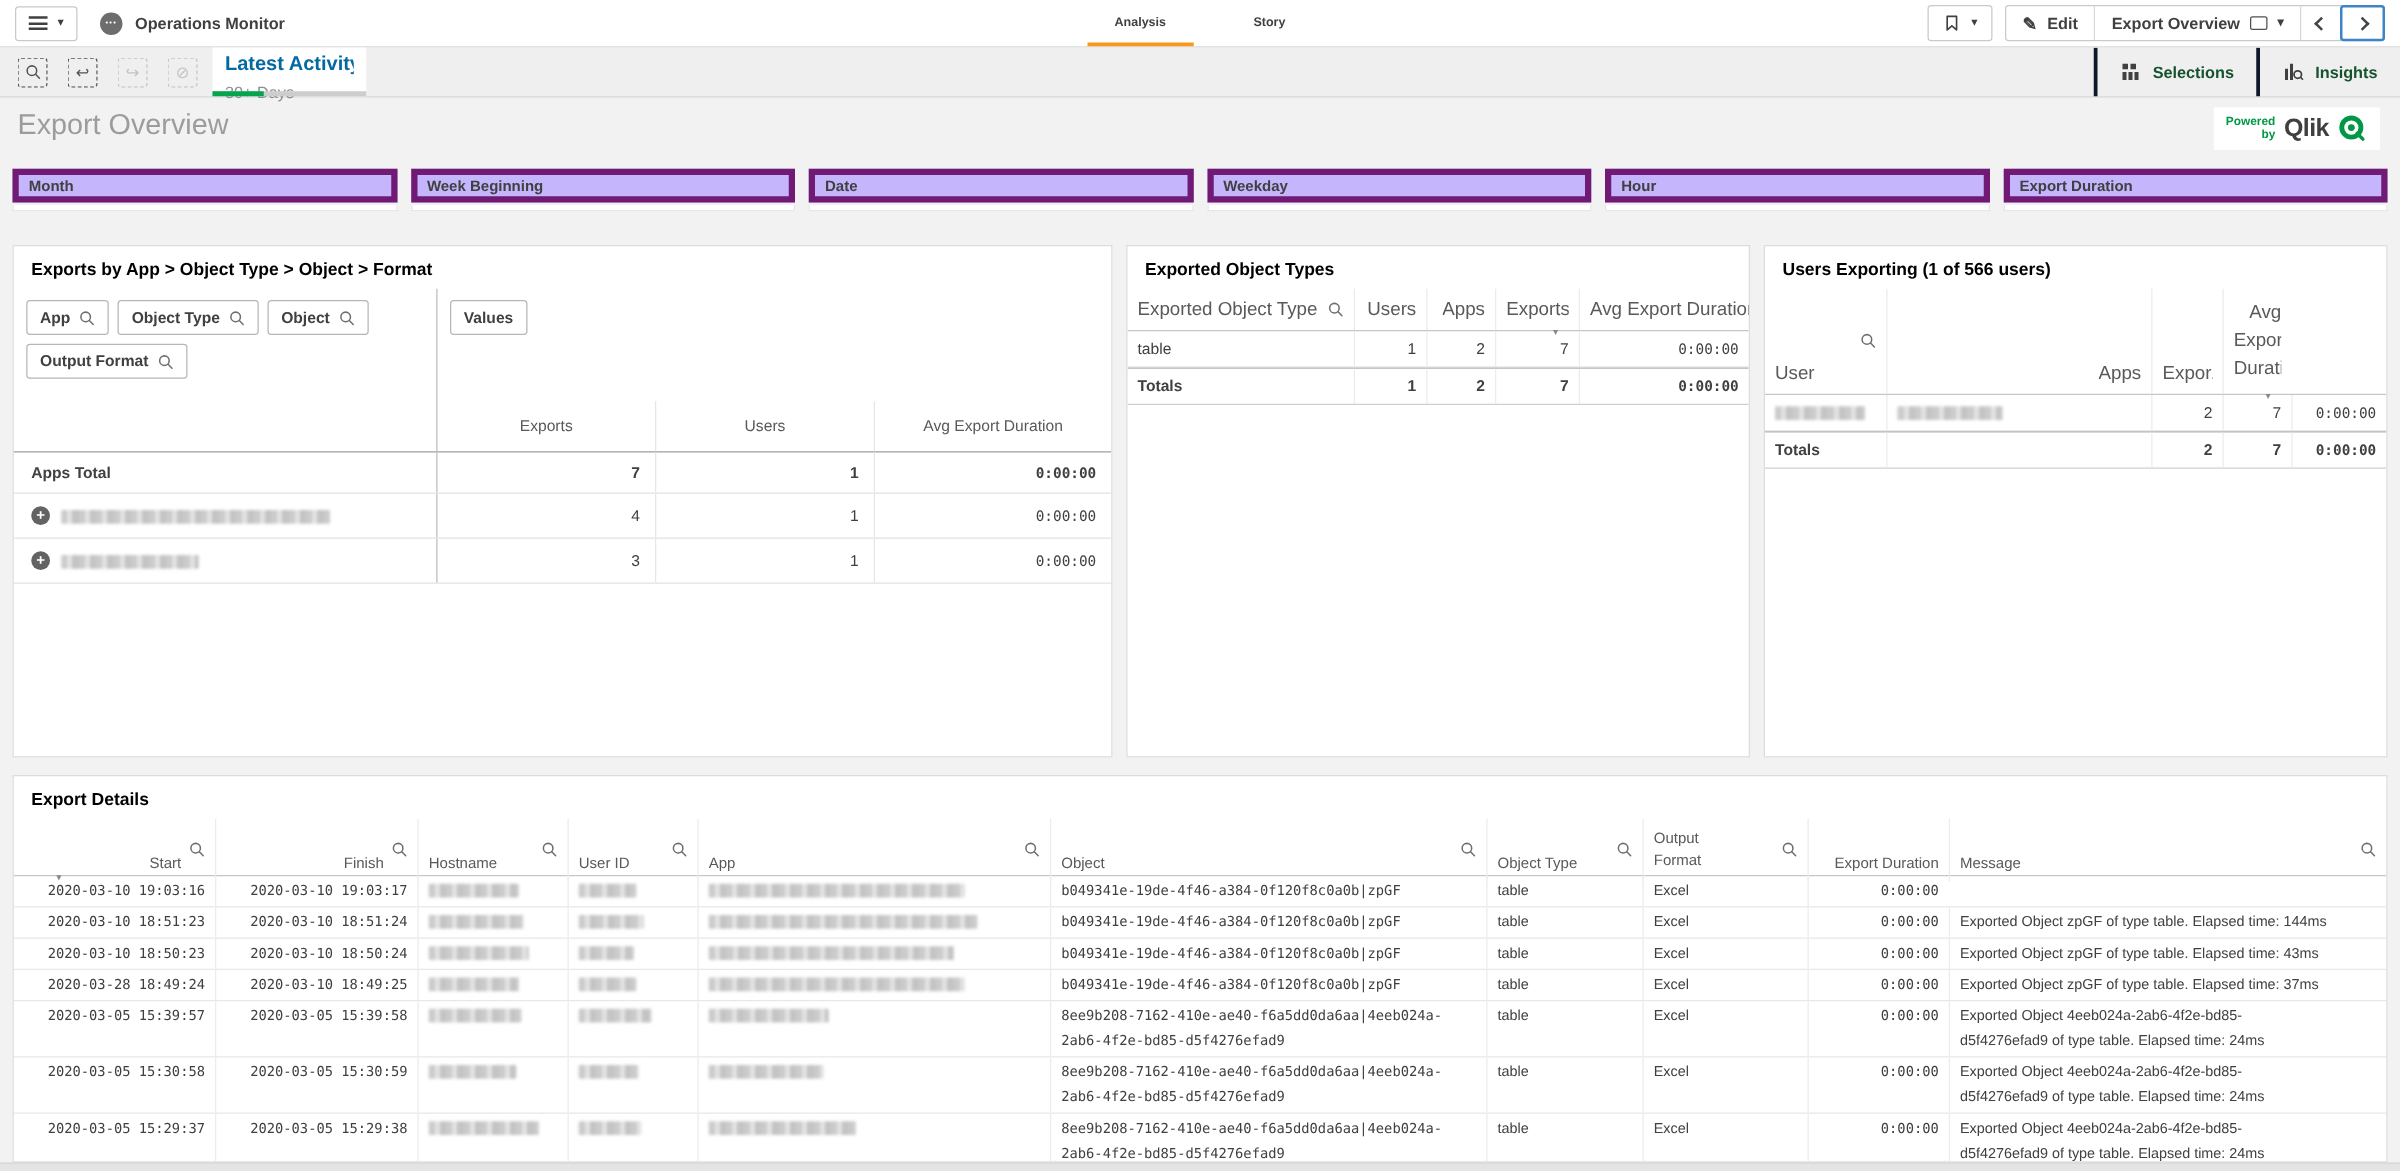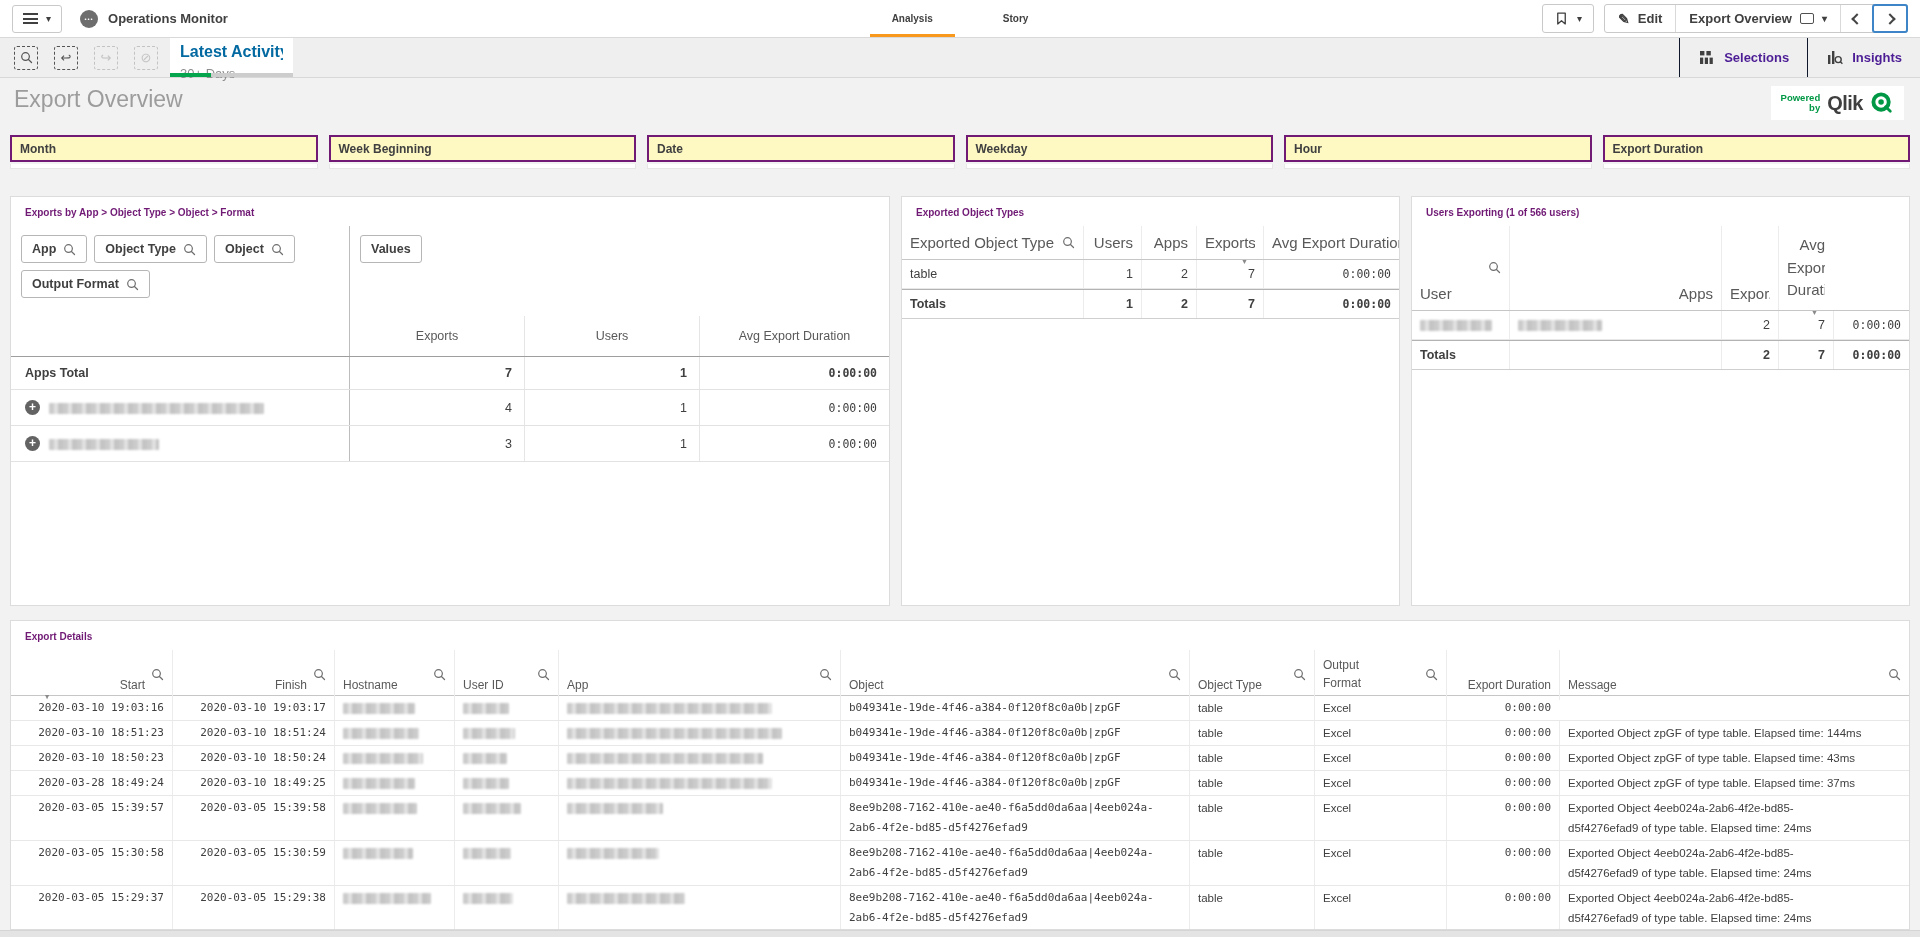--- a/index.html
+++ b/index.html
@@ -38,41 +38,41 @@
   .frame{width:24px;height:24px;border:1px dashed currentColor;border-radius:3px;display:flex;align-items:center;justify-content:center}
   .frame .g{font-size:13px;line-height:1}
   .mag{width:13px;height:13px;color:#6e6e6e;flex:none}
   .tool .mag{color:currentColor}
   .sheet-tab{width:123px;background:#fff;position:relative;padding:5px 10px 0;margin-left:4px;cursor:pointer}
   .st-title{font-size:16px;font-weight:bold;color:#0369a1;white-space:nowrap;overflow:hidden}
   .st-sub{font-size:13px;color:#8d8d8d;margin-top:5px}
   .st-progress{position:absolute;left:0;right:0;bottom:0;height:4px;background:#cdcdcd}
   .st-progress span{display:block;height:100%;background:var(--c-progress_green,#05a54e)}
   .tb-spacer{flex:1}
-  .right-tool{display:flex;align-items:center;gap:9px;padding:0 18px;border:none;border-left:1px solid #0f172a;background:transparent;font-weight:bold;font-size:13px;color:#4c1d95}
+  .right-tool{display:flex;align-items:center;gap:9px;padding:0 18px;border:none;border-left:3px solid #0f172a;background:transparent;font-weight:bold;font-size:13px;color:#14532d}
   .sel-ico,.ins-ico{width:17px;height:17px;color:#404040}
 
   
   main{padding:0 10px}
   .page-head{display:flex;align-items:flex-start;padding:8px 4px 0;height:44px}
   .page-title{font-size:23px;font-weight:normal;color:#9c9c9c}
   .powered{margin-left:auto;background:#fff;display:flex;align-items:center;gap:7px;padding:5px 10px;margin-right:2px}
   .pwd-txt{display:flex;flex-direction:column;align-items:flex-end;color:var(--c-brand_green,#009845);font-size:9.5px;font-weight:bold;line-height:1.05}
   .qlik-word{font-size:20px;font-weight:bold;color:#3f3f3f;letter-spacing:-.5px}
   .qlik-q{width:24px;height:24px;color:var(--c-brand_green,#009845)}
 
   .filters{display:flex;gap:11px;margin-top:13px}
   .filter{flex:1}
-  .filter-main{height:27px;background:#fef9c3;border:2px solid #701a75;display:flex;align-items:center;padding:0 8px;cursor:pointer}
+  .filter-main{height:27px;background:#c4b5fd;border:5px solid #701a75;display:flex;align-items:center;padding:0 8px;cursor:pointer}
   .filter-label{font-weight:bold;font-size:12px;color:#404040}
   .filter-strip{height:5px;background:#fff;margin-top:2px;border:1px solid #e6e6e6;border-top:none}
 
   .panels{display:flex;gap:11px;margin-top:27px;height:410px}
   .panel{background:#fff;border:1px solid #dcdcdc;overflow:hidden}
-  .panel-title{padding:10px 14px 8px;font-size:10px;font-weight:bold;color:#701a75}
+  .panel-title{padding:10px 14px 8px;font-size:14px;font-weight:bold;color:#000000}
   .pivot-panel{width:880px;flex:none}
   .ot-panel{width:499px;flex:none}
   .ux-panel{flex:1}
   .details{margin-top:14px;height:310px}
 
   
   .pv-head{display:grid;grid-template-columns:339px 1fr;height:131px;border-bottom:1px solid #9e9e9e}
   .pv-dims{border-right:1px solid #bdbdbd;padding:9px 10px;display:flex;flex-wrap:wrap;gap:7px;align-content:flex-start}
   .dim-btn{display:inline-flex;align-items:center;gap:7px;background:#fff;border:1px solid #b6b6b6;border-radius:3px;padding:6px 10px;font-weight:bold;font-size:12.5px;color:#404040}
   .pv-vals{display:flex;flex-direction:column}

